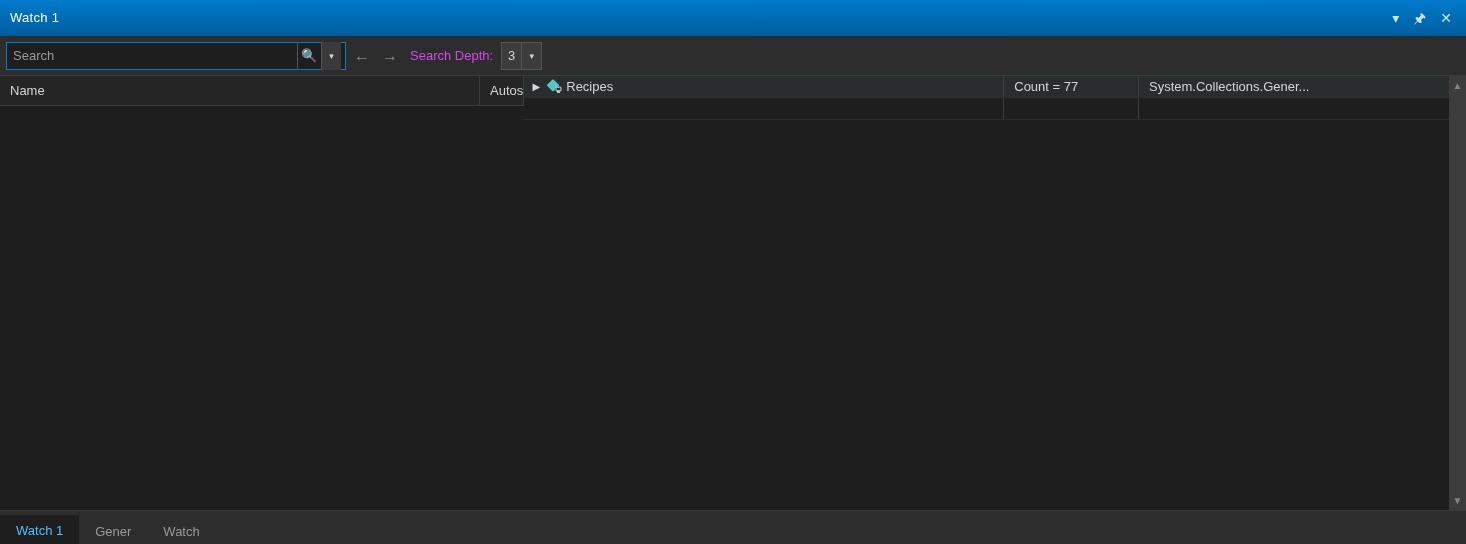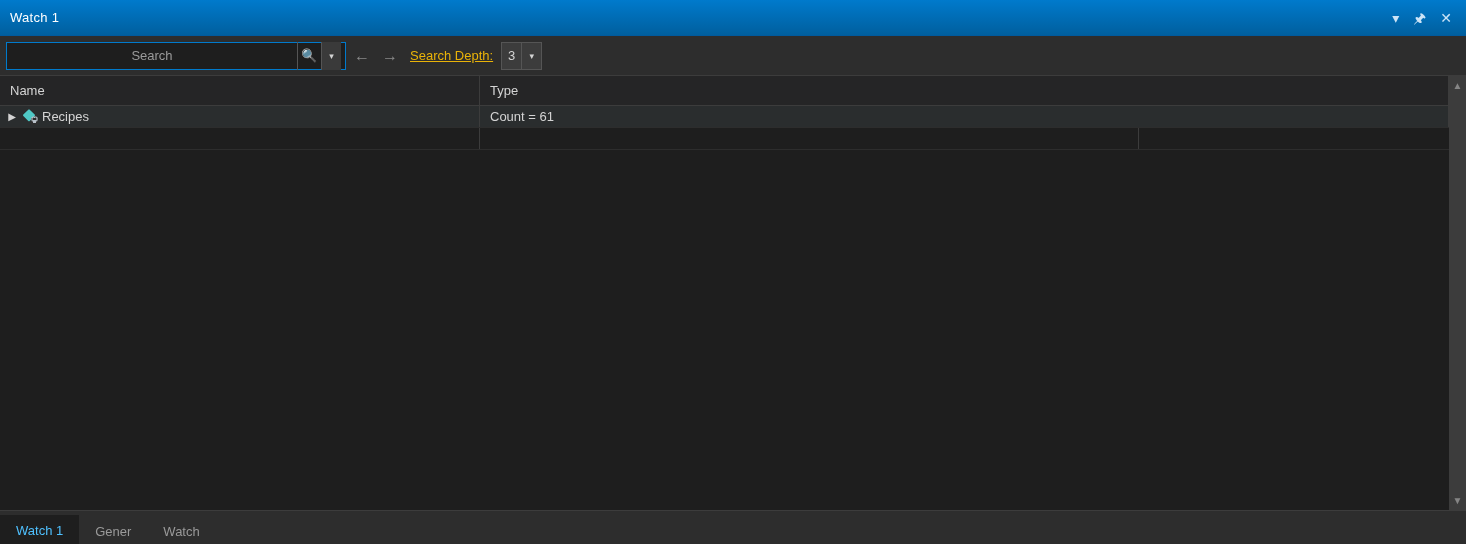--- a/index.html
+++ b/index.html
@@ -66,21 +66,20 @@
     #search-input {
       background: transparent;
       border: none;
       outline: none;
       color: #9a9a9a;
       font-size: 13px;
       width: 290px;
       padding: 0 6px;
       height: 100%;
       cursor: text;
-      text-align: center;
     }
     #search-input::placeholder {
       color: #9a9a9a;
     }
     .search-icon-btn {
       background: none;
       border: none;
       border-left: 1px solid #555;
       height: 28px;
       width: 24px;
@@ -110,24 +109,23 @@
       color: #8a8a8a;
       font-size: 16px;
       cursor: pointer;
       padding: 2px 4px;
       height: 28px;
       display: flex;
       align-items: center;
       justify-content: center;
     }
     .search-depth-label {
-      color: #eab308;
+      color: #d946ef;
       font-size: 13px;
       margin-left: 4px;
-      text-decoration: underline;
     }
     .depth-select-wrapper {
       display: flex;
       align-items: center;
       border: 1px solid #555;
       background: #3c3c3c;
       height: 28px;
       margin-left: 4px;
     }
     .depth-value {
@@ -246,21 +244,21 @@
 
     
     #content-area {
       display: flex;
       flex-direction: row;
       height: calc(544px - 36px - 40px - 34px);
     }
     #table-container {
       flex: 1;
       display: flex;
-      flex-direction: column;
+      flex-direction: row;
       overflow: hidden;
     }
 
     
     #bottom-tabs {
       height: 34px;
       background: #2d2d2d;
       border-top: 1px solid #3c3c3c;
       display: flex;
       align-items: flex-end;
@@ -314,41 +312,42 @@
     <span class="depth-value">3</span>
     <button class="depth-dropdown-btn">▾</button>
   </div>
 </div>
 
 <div id="content-area">
   <div id="table-container">
 
     <div id="table-header">
       <div class="col-name">Name</div>
-      <div class="col-value">Type</div>
+      <div class="col-value">Autos</div>
     </div>
 
     <div id="table-body">
 
       <div class="table-row row-selected">
         <div class="cell-name">
           <span class="expand-arrow">▶</span>
 
           <svg class="recipes-icon" viewBox="0 0 16 16" xmlns="http://www.w3.org/2000/svg">
 
             <rect x="2" y="2" width="9" height="9" fill="#4fc9c6" transform="rotate(45 7 7)" rx="1"></rect>
 
             <rect x="9" y="9" width="7" height="7" fill="#2d2d2d" rx="0"></rect>
             <rect x="10" y="8" width="5" height="4" fill="none" stroke="#b8c0c8" stroke-width="1.2" rx="1"></rect>
             <rect x="11" y="11" width="3" height="3" fill="#b8c0c8" rx="0.3"></rect>
             <line x1="12.5" y1="9" x2="12.5" y2="8" stroke="#b8c0c8" stroke-width="1.2"></line>
           </svg>
           <span class="row-name-text">Recipes</span>
         </div>
-        <div class="cell-value">Count = 61</div>
+        <div class="cell-value">Count = 77</div>
+        <div class="cell-type">System.Collections.Gener...</div>
       </div>
 
       <div class="empty-row">
         <div class="empty-cell-name"></div>
         <div class="empty-cell-value"></div>
         <div class="empty-cell-type"></div>
       </div>
     </div>
   </div>
 

